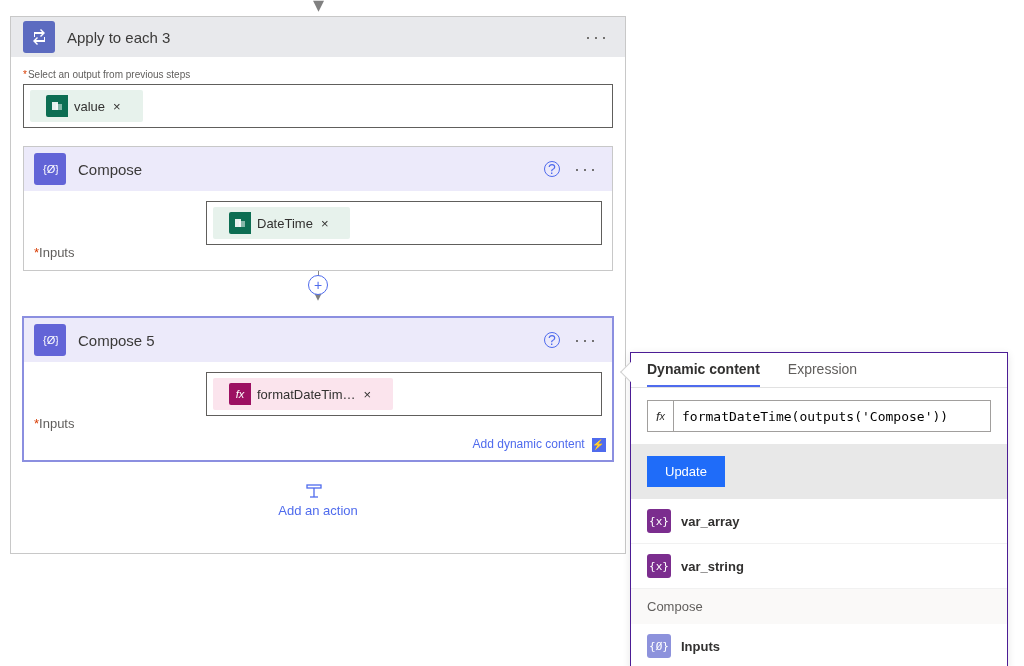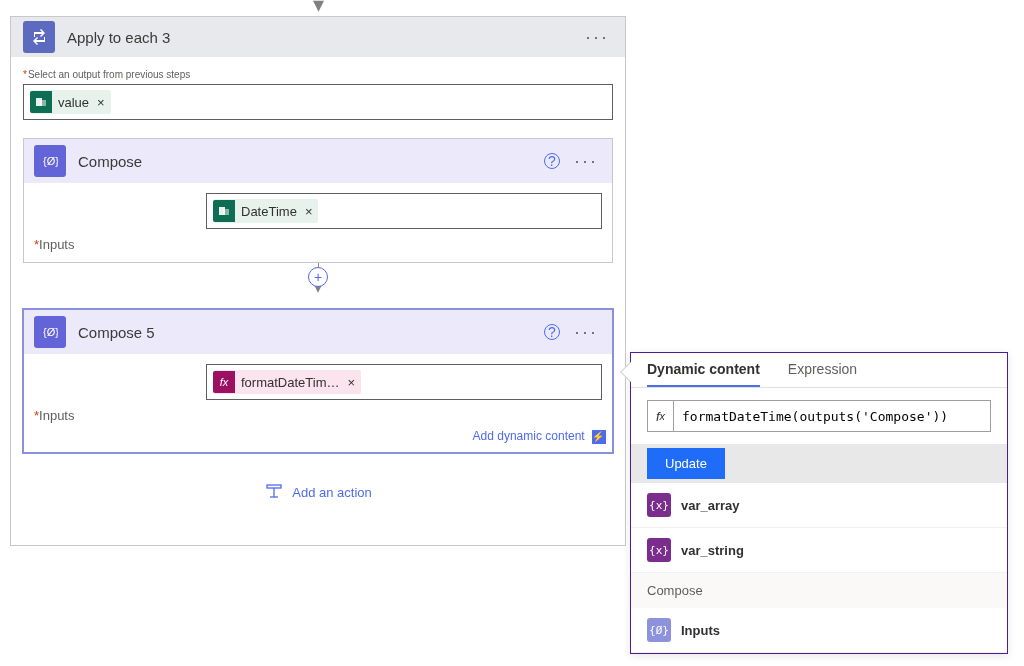--- a/index.html
+++ b/index.html
@@ -20,21 +20,21 @@
     .token-compose-s { background: #8d92dc; }
     .header-title { margin-left: 12px; font-size: 15px; color: #3b3a39; flex: 1; }
     .dots { color: #605e5c; font-size: 18px; letter-spacing: 2px; cursor: pointer; padding: 4px; }
 
     .inner-body { padding: 12px; }
 
     .field-label { font-size: 10px; color: #605e5c; margin-bottom: 4px; }
     .field-label .req { color: #d83b01; margin-right: 1px; }
     .field-box { border: 1px solid #605e5c; min-height: 30px; padding: 3px 4px; display: flex; align-items: center; flex-wrap: wrap; }
 
-    .token { display: inline-flex; align-items: center; height: 24px; padding: 0; margin: 2px; background: #e7f2ec; border-radius: 2px; }
+    .token { display: inline-flex; align-items: center; height: 24px; padding: 16px; margin: 2px; background: #e7f2ec; border-radius: 2px; }
     .token-fx-bg { background: #fbe4ed; }
     .token .tk-icon { width: 22px; height: 22px; display: flex; align-items: center; justify-content: center; color: #fff; font-size: 11px; font-style: italic; border-radius: 2px 0 0 2px; }
     .token .tk-label { padding: 0 6px; font-size: 13px; color: #323130; }
     .token .tk-x { padding: 0 6px 0 2px; font-size: 13px; color: #323130; cursor: pointer; }
 
     .action-card { border: 1px solid #c8c8c8; margin-top: 18px; }
     .action-card.selected { border: 1px solid #8b8fe0; box-shadow: 0 0 0 1px #8b8fe0; }
     .action-header { height: 44px; display: flex; align-items: center; padding: 0 10px; background: #eceafa; }
     .action-body { padding: 10px; display: flex; align-items: flex-start; }
     .input-label { width: 140px; font-size: 13px; color: #605e5c; padding-top: 6px; margin-top: 38px; }
@@ -45,33 +45,33 @@
 
     .connector { height: 28px; position: relative; width: 100%; display: flex; justify-content: center; align-items: center; }
     .connector .line { position: absolute; width: 1px; height: 28px; background: #8a8886; left: 50%; top: 0; }
     .connector .arrow-down { position: absolute; bottom: -6px; left: 50%; transform: translateX(-50%); color: #808080; font-size: 16px; }
     .plus-btn { width: 20px; height: 20px; border-radius: 50%; border: 1px solid #4f6bed; background: #fff; color: #4f6bed; display: flex; align-items: center; justify-content: center; font-size: 14px; z-index: 2; cursor: pointer; }
 
     .dyn-link-row { text-align: right; padding: 4px 6px 8px 0; font-size: 12px; }
     .dyn-link { color: #4f6bed; cursor: pointer; }
     .dyn-badge { display: inline-flex; width: 14px; height: 14px; background: #4f6bed; color: #fff; align-items: center; justify-content: center; font-size: 10px; margin-left: 4px; vertical-align: middle; }
 
-    .add-action { height: 80px; display: flex; align-items: center; justify-content: center; color: #4f6bed; font-size: 13px; cursor: pointer; }
+    .add-action { height: 80px; display: flex; align-items: center; justify-content: center; color: #4f6bed; font-size: 13px; cursor: pointer; flex-direction: column; }
     .add-action svg { margin-right: 8px; }
 
     
     .dcp { position: absolute; left: 630px; top: 352px; width: 378px; border: 1px solid #4c1d95; background: #fff; box-shadow: 0 2px 8px rgba(0,0,0,0.1); }
     .dcp-beak { position: absolute; left: -8px; top: 12px; width: 14px; height: 14px; background: #fff; border-left: 1px solid #d1d1d1; border-bottom: 1px solid #d1d1d1; transform: rotate(45deg); }
     .dcp-tabs { display: flex; padding: 8px 16px 0 16px; gap: 28px; border-bottom: 1px solid #e1e1e1; }
     .dcp-tab { font-size: 14px; color: #605e5c; padding-bottom: 8px; cursor: pointer; }
     .dcp-tab.active { color: #323130; font-weight: 600; border-bottom: 2px solid #4f6bed; }
     .dcp-fx-row { margin: 12px 16px; border: 1px solid #a19f9d; height: 32px; display: flex; align-items: center; }
     .dcp-fx-row .fxlab { width: 26px; display: flex; align-items: center; justify-content: center; font-style: italic; font-size: 13px; color: #323130; border-right: 1px solid #a19f9d; height: 100%; }
     .dcp-fx-row input { flex: 1; border: none; outline: none; padding: 0 8px; font-family: Consolas, monospace; font-size: 13px; }
-    .dcp-update-row { background: #e8e8e8; padding: 4px 16px; }
+    .dcp-update-row { background: #e8e8e8; padding: 12px 16px; }
     .btn-update { background: #1f6cf9; color: #fff; border: none; padding: 8px 18px; font-size: 13px; cursor: pointer; }
     .dcp-item { display: flex; align-items: center; padding: 10px 16px; border-bottom: 1px solid #f1f1f1; cursor: pointer; }
     .dcp-item .icon-box { width: 24px; height: 24px; }
     .dcp-item .lbl { margin-left: 10px; font-size: 13px; font-weight: 600; color: #323130; }
     .dcp-section { padding: 10px 16px; font-size: 13px; color: #605e5c; background: #faf9f8; }
 
     .svg-icon { fill: #fff; }
   </style>
 </head>
 <body>

